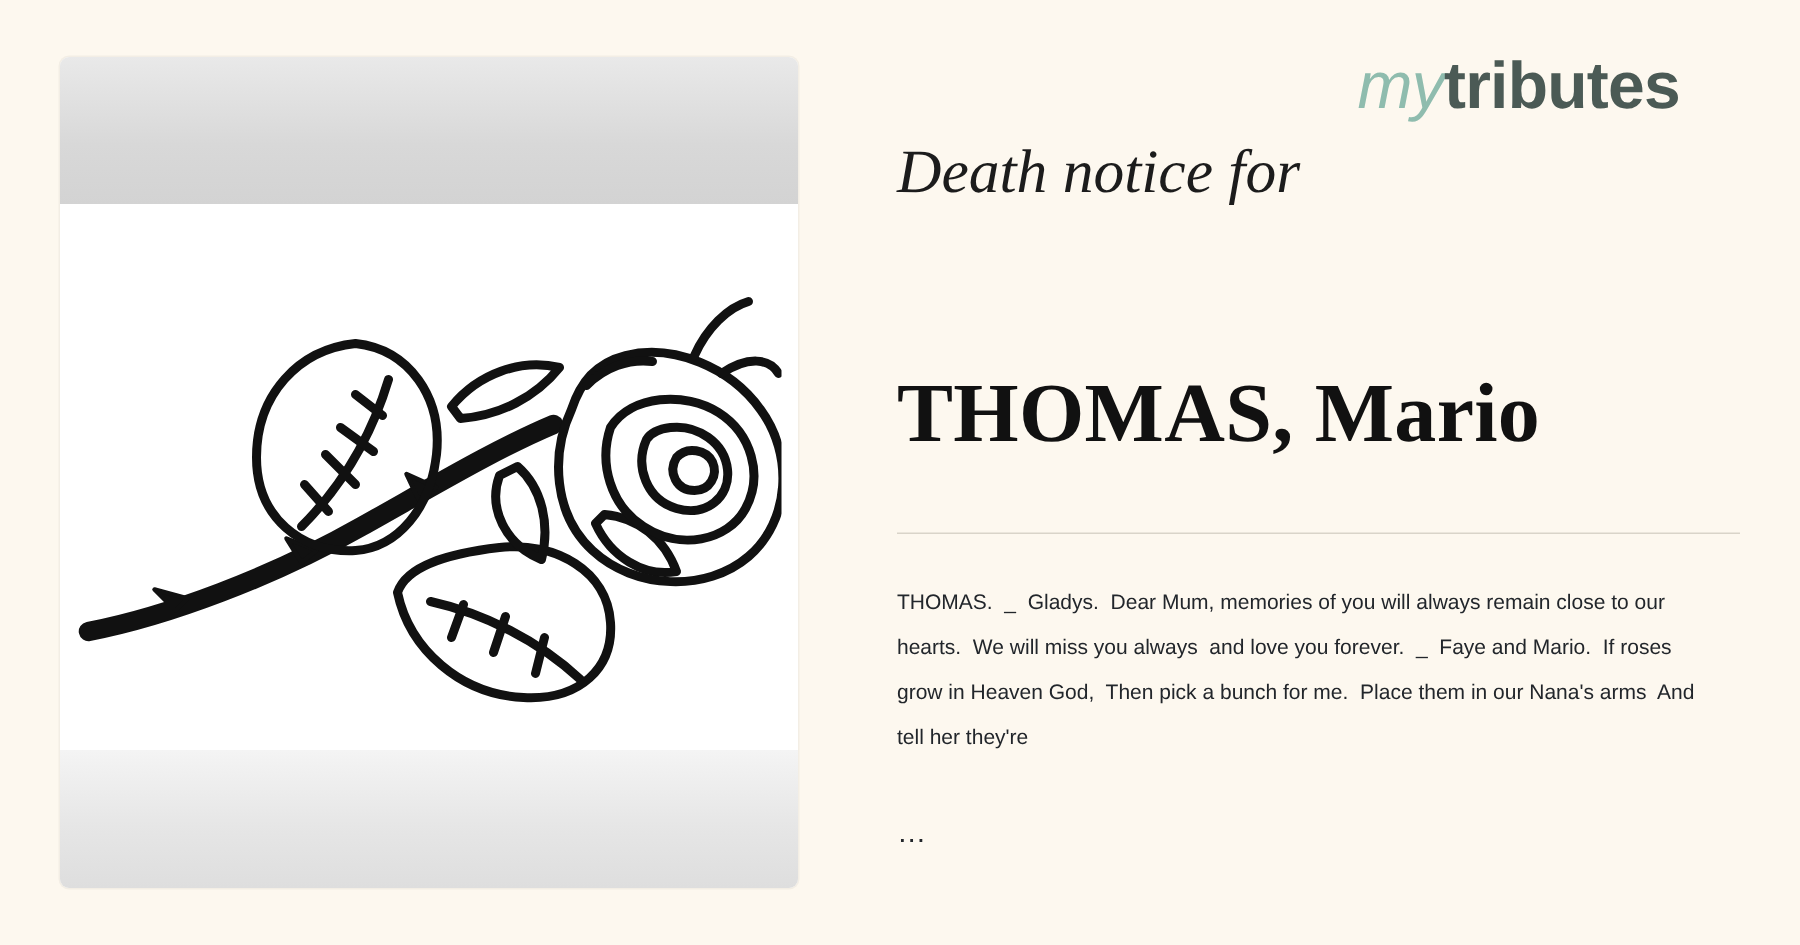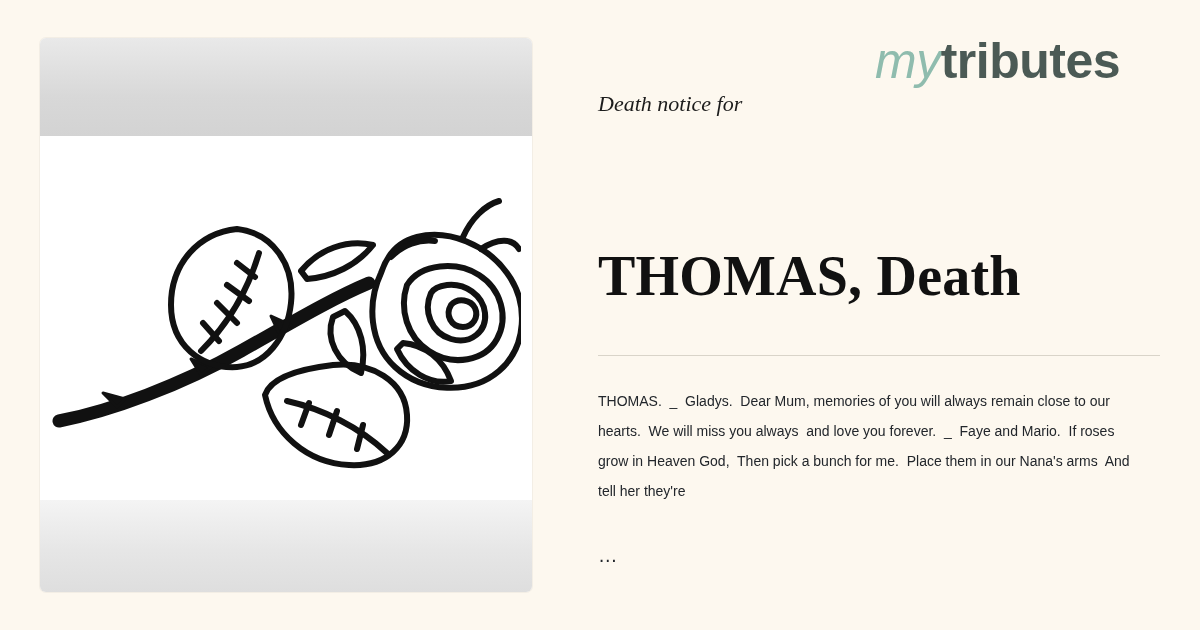--- a/index.html
+++ b/index.html
@@ -77,42 +77,42 @@
     left: 598px;
     top: 0;
     width: 562px;
     height: 630px;
   }
 
   .brand {
     position: absolute;
     right: 40px;
     top: 36px;
-    font-size: 50px;
+    font-size: 44px;
     letter-spacing: -0.5px;
     line-height: 1;
     white-space: nowrap;
   }
   .brand .my {
     color: #8fbcae;
     font-style: italic;
     font-weight: 400;
   }
   .brand .tributes {
     color: #4b5a55;
     font-weight: 700;
   }
 
   .eyebrow {
     position: absolute;
     left: 0;
     top: 92px;
     font-family: "Liberation Serif", serif;
     font-style: italic;
-    font-size: 22px;
+    font-size: 41px;
     color: #1c1c1c;
     line-height: 1.1;
   }
 
   .title {
     position: absolute;
     left: 0;
     top: 208px;
     font-family: "Liberation Serif", serif;
     font-weight: 700;
@@ -203,21 +203,21 @@
   </div>
 
   <div class="content">
 
     <div class="brand">
       <span class="my">my</span><span class="tributes">tributes</span>
     </div>
 
     <div class="eyebrow">Death notice for</div>
 
-    <h1 class="title">THOMAS, Death</h1>
+    <h1 class="title">THOMAS, Mario</h1>
 
     <div class="divider"></div>
 
     <div class="body-text">THOMAS.  _  Gladys.  Dear Mum, memories of you will always remain close to our  hearts.  We will miss you always  and love you forever.  _  Faye and Mario.  If roses grow in Heaven God,  Then pick a bunch for me.  Place them in our Nana's arms  And tell her they're</div>
     <div class="ellipsis">…</div>
 
   </div>
 </div>
 
 </body></html>

